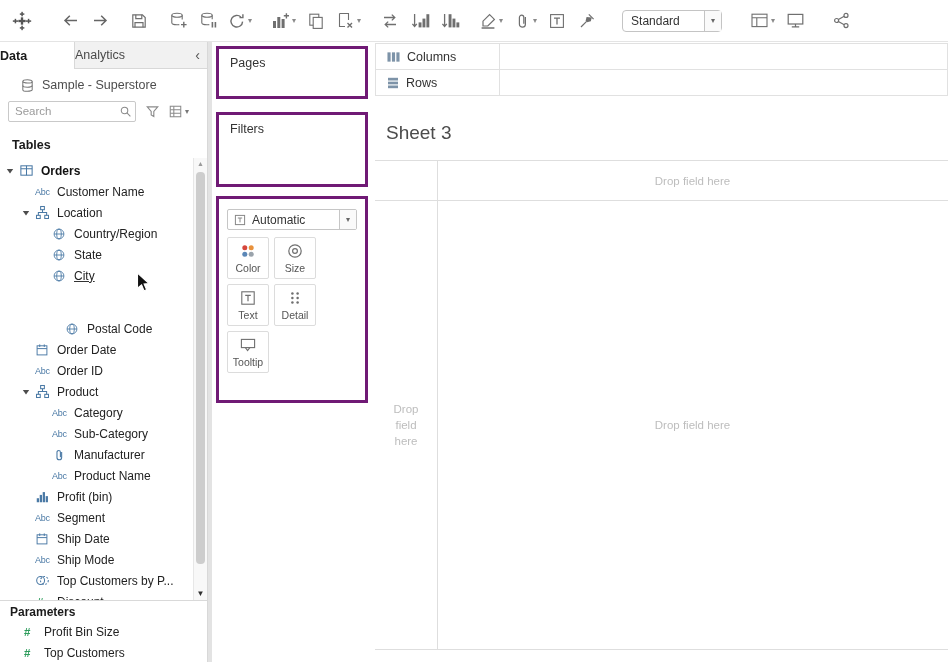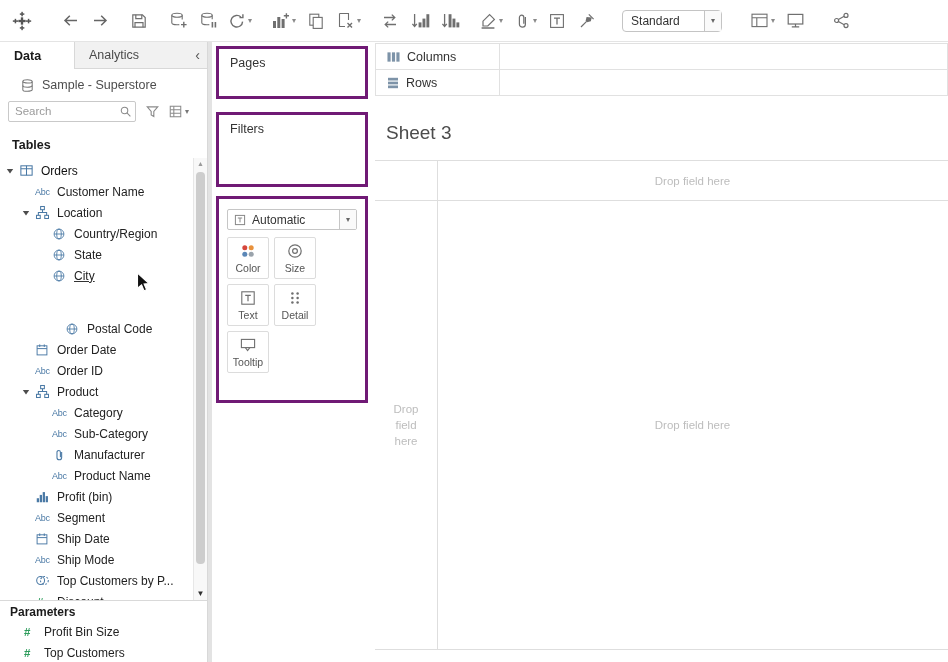--- a/index.html
+++ b/index.html
@@ -15,41 +15,41 @@
 .tb-group.g-cards{margin-right:22px}
 .tb-btn{height:26px;min-width:24px;padding:0 2px;display:flex;align-items:center;justify-content:center;border-radius:2px}
 .tb-btn + .tb-btn{margin-left:6px}
 .tb-caret{font-size:8px;color:#8a8a8a;margin-left:2px}
 .tb-dropdown{width:100px;height:22px;border:1px solid #c4c4c4;border-radius:4px;display:flex;align-items:stretch;background:#fff}
 .dd-label{flex:1;display:flex;align-items:center;padding-left:8px;font-size:12px;color:#333}
 .dd-caret{width:17px;border-left:1px solid #c4c4c4;display:flex;align-items:center;justify-content:center;font-size:8px;color:#666;background:#fafafa}
 
 .sidebar{position:absolute;left:0;top:42px;width:208px;height:620px;background:#fff;border-right:1px solid #d8d8d8}
 .tabs{position:absolute;left:0;top:0;width:100%;height:27px;display:flex;border-bottom:1px solid #d8d8d8;background:#f1f1f1}
-.tab{display:flex;align-items:center;padding-left:14px;font-size:12.5px}
+.tab{display:flex;align-items:center;font-size:12.5px}
 .tab.active{width:75px;background:#fff;font-weight:bold;color:#1a1a1a;border-right:1px solid #d8d8d8;height:27px}
 .tab.inactive{flex:1;color:#4a4a4a}
 .collapse{position:absolute;right:7px;top:5px;color:#555;font-size:14px;line-height:16px}
 .ds-row{position:absolute;left:0;top:31px;width:100%;height:24px;display:flex;align-items:center;padding-left:20px;gap:7px}
 .ds-label{font-size:12.5px;color:#4d4d4d}
 .search-row{position:absolute;left:0;top:57px;width:100%;height:24px;display:flex;align-items:center;padding-left:8px}
 .search-box{position:relative;width:128px;height:21px;border:1px solid #c9c9c9;border-radius:2px;background:#fff}
 .search-box input{width:100%;height:100%;border:none;outline:none;padding:0 20px 0 6px;font-size:11.5px;font-family:inherit;color:#333;background:transparent}
 .search-box input::placeholder{color:#9b9b9b}
 .search-mag{position:absolute;right:3px;top:3px}
 .filter-ic{margin-left:9px}
 .viewsel{margin-left:8px;display:flex;align-items:center;gap:2px}
 .viewsel .caret{font-size:8px;color:#777}
 .sect-head{position:absolute;left:12px;top:96px;font-size:12.5px;font-weight:bold;color:#1b1b1b}
 #field-list{position:absolute;left:0;top:116px;width:193px;height:442px;overflow:hidden;padding-top:2px}
 .frow{height:21px;display:flex;align-items:center}
 .chev{width:13px;display:flex;align-items:center;justify-content:flex-start}
 .frow .ic,.prow .ic{width:21px;justify-content:flex-start}
 .flabel{font-size:12px;color:#222;white-space:nowrap;margin-left:1px}
-.flabel.bold{font-weight:normal;color:#111}
+.flabel.bold{font-weight:bold;color:#111}
 .t-abc{font-size:9px;color:#4a79a5;letter-spacing:-0.2px}
 .t-num{font-size:11.5px;font-weight:bold;color:#2d9c5c;margin-left:2px}
 .vscroll{position:absolute;left:193px;top:116px;width:14px;height:442px;background:#f8f8f8;border-left:1px solid #e7e7e7}
 .sarrow{position:absolute;left:0;width:13px;text-align:center;font-size:7px;color:#9a9a9a}
 .sarrow.up{top:2px}
 .sarrow.down{bottom:2px;color:#2f2f2f;font-size:8px}
 .sthumb{position:absolute;left:2px;top:14px;width:9px;height:392px;background:#cdcdcd;border-radius:4px}
 .param-sect{position:absolute;left:0;top:558px;width:100%;height:62px;border-top:1px solid #d9d9d9;background:#fff}
 .param-head{padding:4px 0 2px 10px;font-size:12px;font-weight:bold;color:#1b1b1b}
 .prow{height:21px;display:flex;align-items:center;padding-left:22px}

